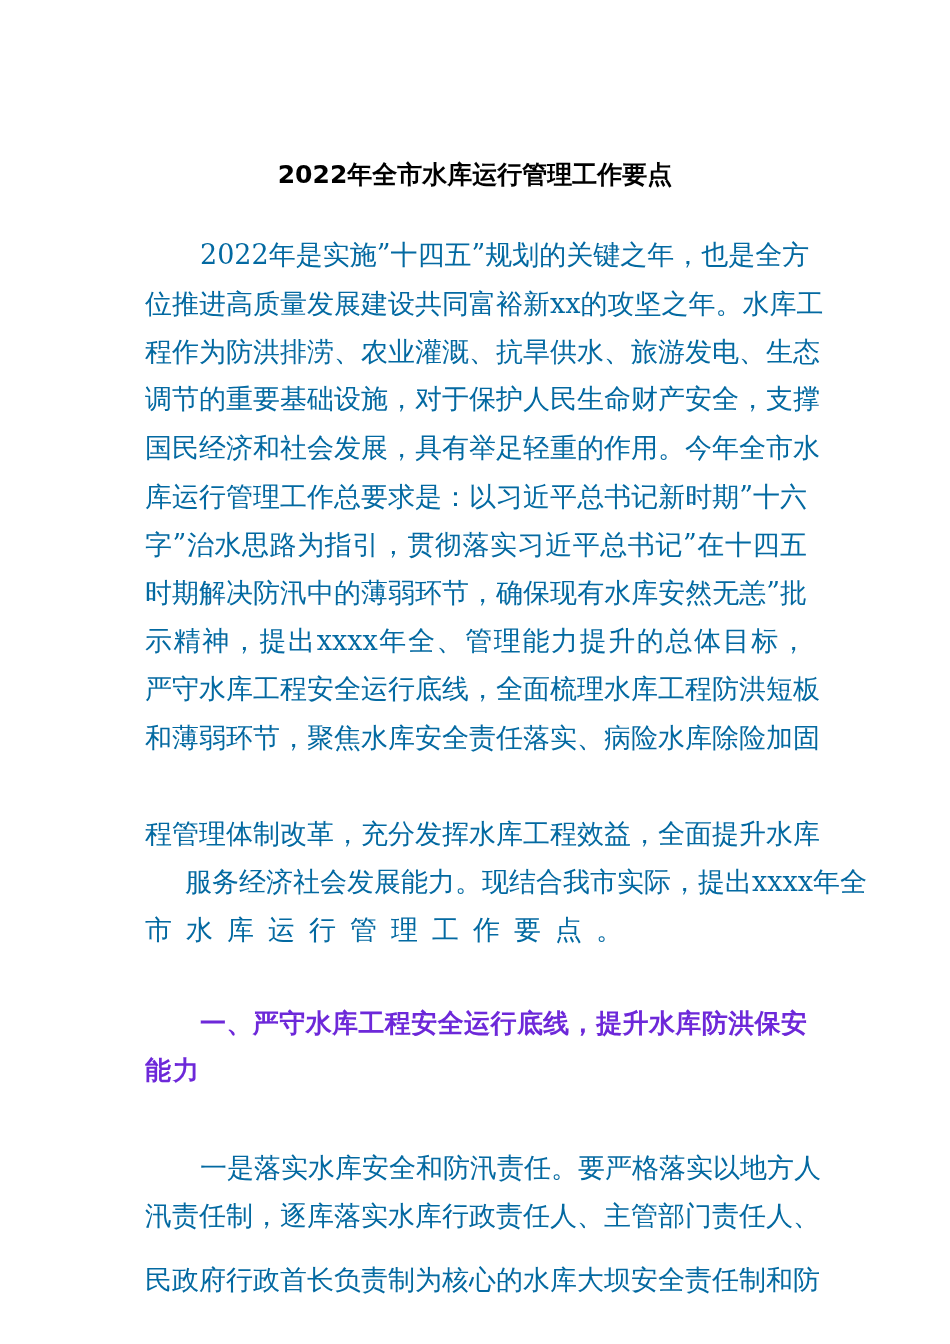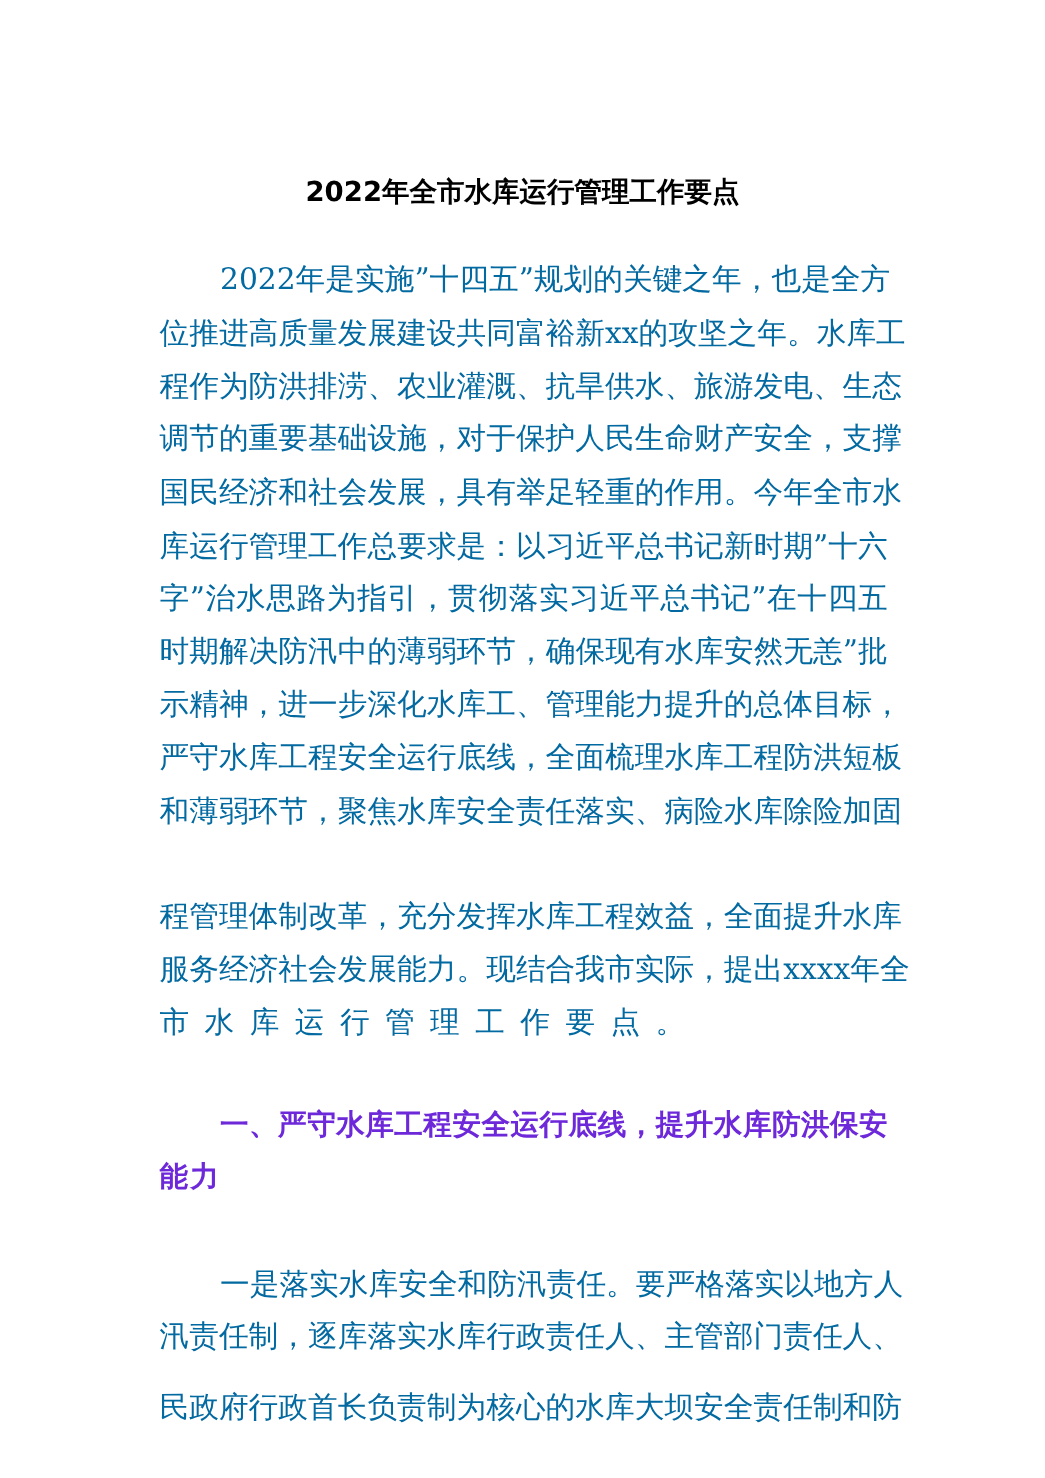--- a/index.html
+++ b/index.html
@@ -73,25 +73,25 @@
   <div class="title">2022年全市水库运行管理工作要点</div>
 
   <div class="line indent" style="top:231px;">2022年是实施”十四五”规划的关键之年，也是全方</div>
   <div class="line" style="top:280px;">位推进高质量发展建设共同富裕新xx的攻坚之年。水库工</div>
   <div class="line" style="top:328px;">程作为防洪排涝、农业灌溉、抗旱供水、旅游发电、生态</div>
   <div class="line" style="top:375px;">调节的重要基础设施，对于保护人民生命财产安全，支撑</div>
   <div class="line" style="top:424px;">国民经济和社会发展，具有举足轻重的作用。今年全市水</div>
   <div class="line" style="top:473px;">库运行管理工作总要求是：以习近平总书记新时期”十六</div>
   <div class="line" style="top:521px;">字”治水思路为指引，贯彻落实习近平总书记”在十四五</div>
   <div class="line" style="top:569px;">时期解决防汛中的薄弱环节，确保现有水库安然无恙”批</div>
-  <div class="line" style="top:617px;">示精神，进一步深化水库工、管理能力提升的总体目标，</div>
+  <div class="line" style="top:617px;">示精神，提出xxxx年全、管理能力提升的总体目标，</div>
   <div class="line" style="top:665px;">严守水库工程安全运行底线，全面梳理水库工程防洪短板</div>
   <div class="line" style="top:714px;">和薄弱环节，聚焦水库安全责任落实、病险水库除险加固</div>
   <div class="line" style="top:810px;">程管理体制改革，充分发挥水库工程效益，全面提升水库</div>
-  <div class="line" style="top:858px;">服务经济社会发展能力。现结合我市实际，提出xxxx年全</div>
+  <div class="line" style="top:858px;margin-left:40px;">服务经济社会发展能力。现结合我市实际，提出xxxx年全</div>
   <div class="line last" style="top:906px;">市水库运行管理工作要点。</div>
 
   <div class="line indent heading" style="top:999px;">一、严守水库工程安全运行底线，提升水库防洪保安</div>
   <div class="line heading last" style="top:1046px;">能力</div>
 
   <div class="line indent" style="top:1096px;margin-top:48px;">一是落实水库安全和防汛责任。要严格落实以地方人</div>
   <div class="line" style="top:1212px;margin-top:44px;">民政府行政首长负责制为核心的水库大坝安全责任制和防</div>
   <div class="line" style="top:1192px;">汛责任制，逐库落实水库行政责任人、主管部门责任人、</div>
 
 </div>

